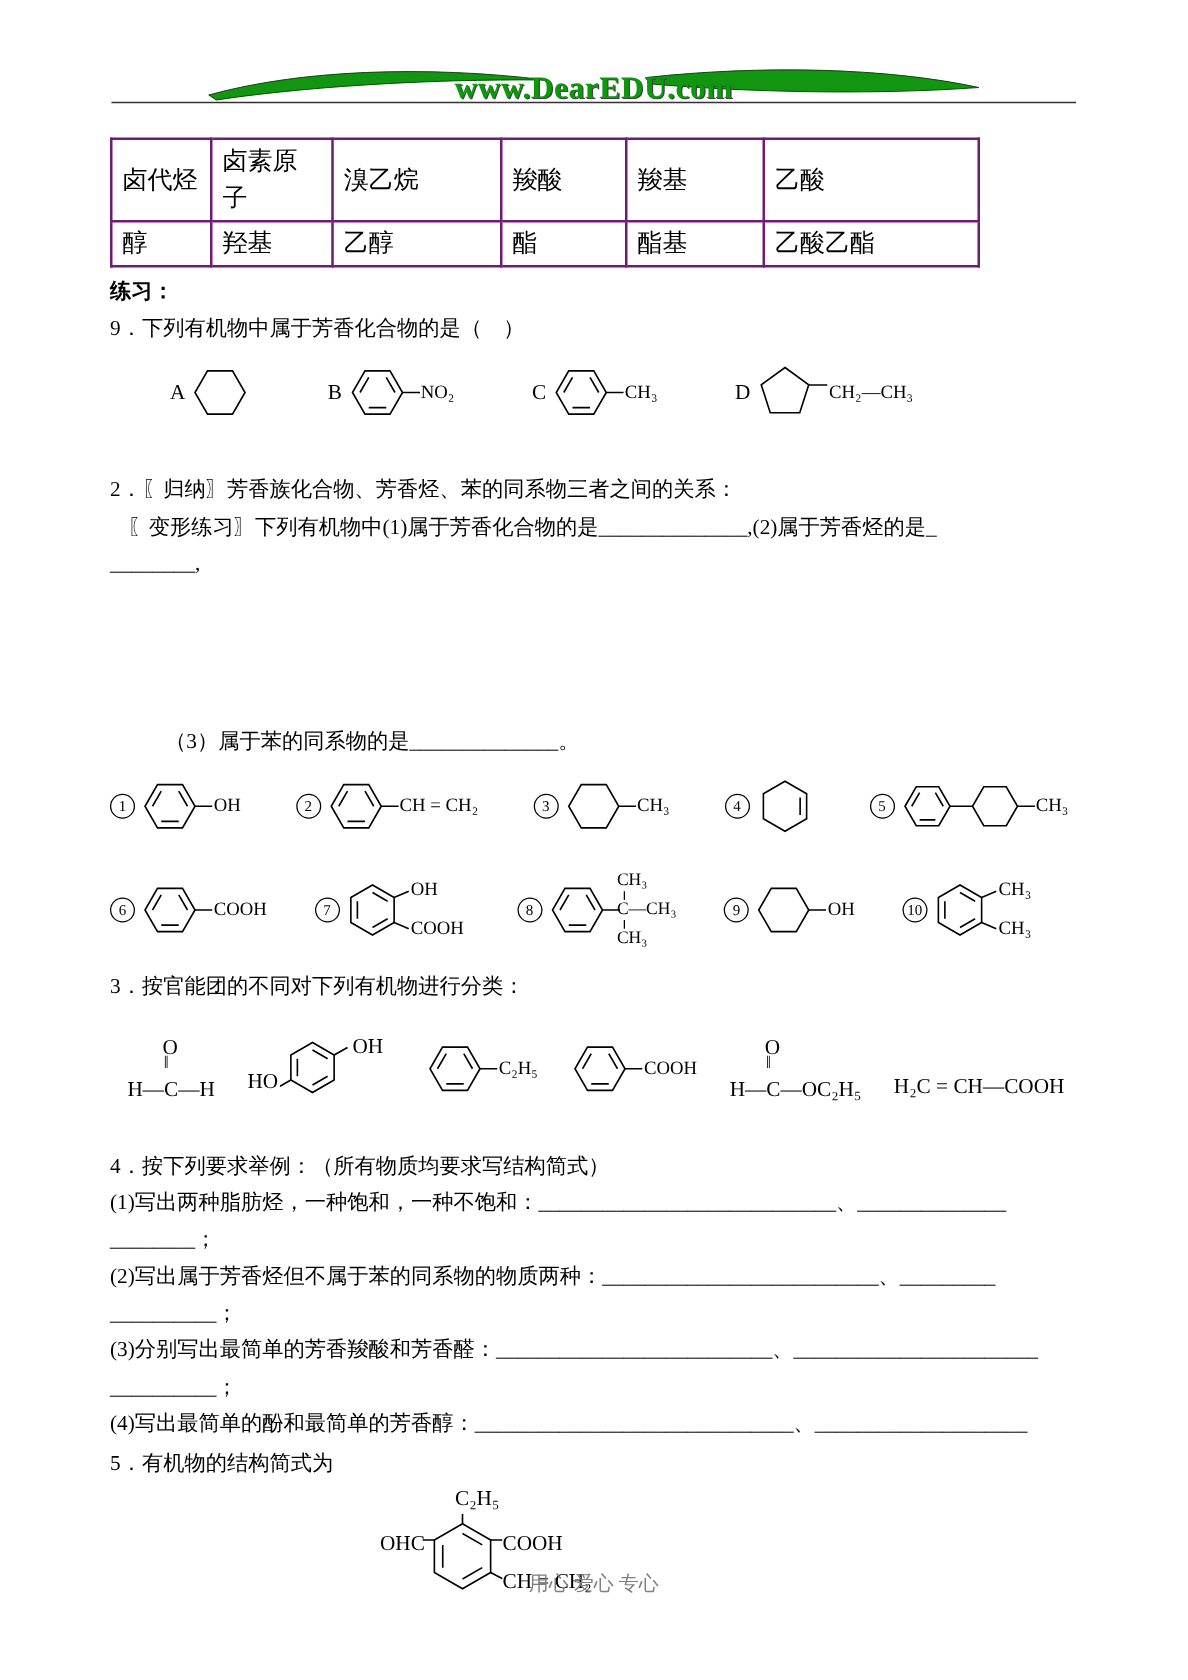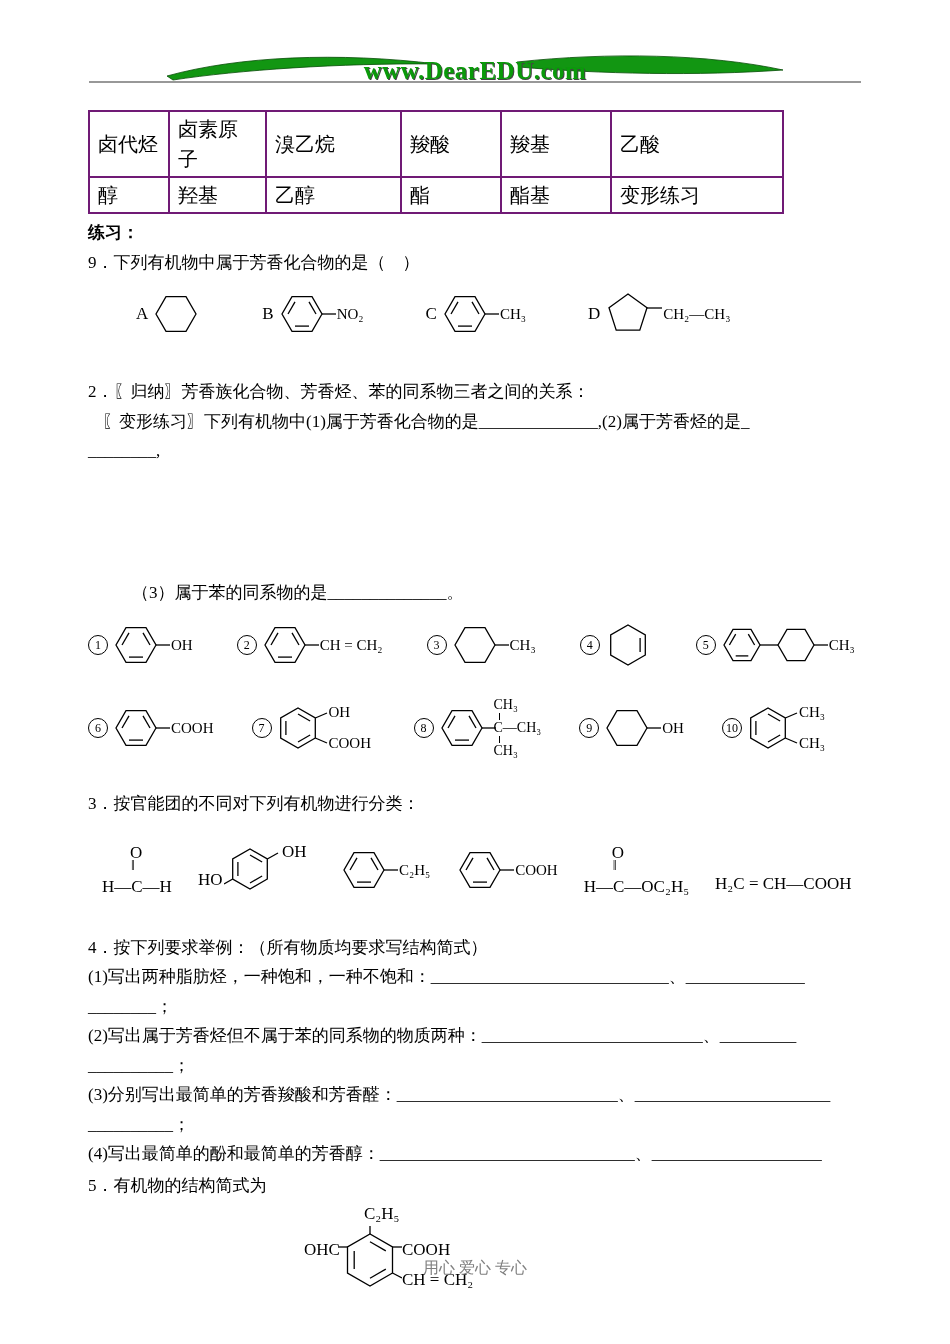--- a/index.html
+++ b/index.html
@@ -20,21 +20,21 @@
   table.wb td:nth-child(1){width:80px}
   table.wb td:nth-child(2){width:97px}
   table.wb td:nth-child(3){width:135px}
   table.wb td:nth-child(4){width:100px}
   table.wb td:nth-child(5){width:110px}
   table.wb td:nth-child(6){width:172px}
 
   .para{margin-top:4px}
   .bold{font-weight:bold}
   .mt6{margin-top:6px}
-  .mt16{margin-top:32px}
+  .mt16{margin-top:17px}
   .mt22{margin-top:22px}
   .mt36{margin-top:36px}
   .ind14{padding-left:14px}
   .ind44{padding-left:44px}
   .spacer{height:112px}
 
   
   svg.chem{fill:none;stroke:#000;stroke-width:1.3;vertical-align:middle;flex:none}
   svg.chem polygon{fill:none}
   .sub{font-size:15px;margin-left:1px;white-space:nowrap}
@@ -102,21 +102,21 @@
         <td>羧酸</td>
         <td>羧基</td>
         <td>乙酸</td>
       </tr>
       <tr>
         <td>醇</td>
         <td>羟基</td>
         <td>乙醇</td>
         <td>酯</td>
         <td>酯基</td>
-        <td>变形练习</td>
+        <td>乙酸乙酯</td>
       </tr>
     </tbody>
       </table>
 
     <div class="para bold mt6">练习：</div>
     <div class="para">9．下列有机物中属于芳香化合物的是（　）</div>
 
     <div class="opt-row">
       <span class="opt">
         <span class="olabel">A</span>

